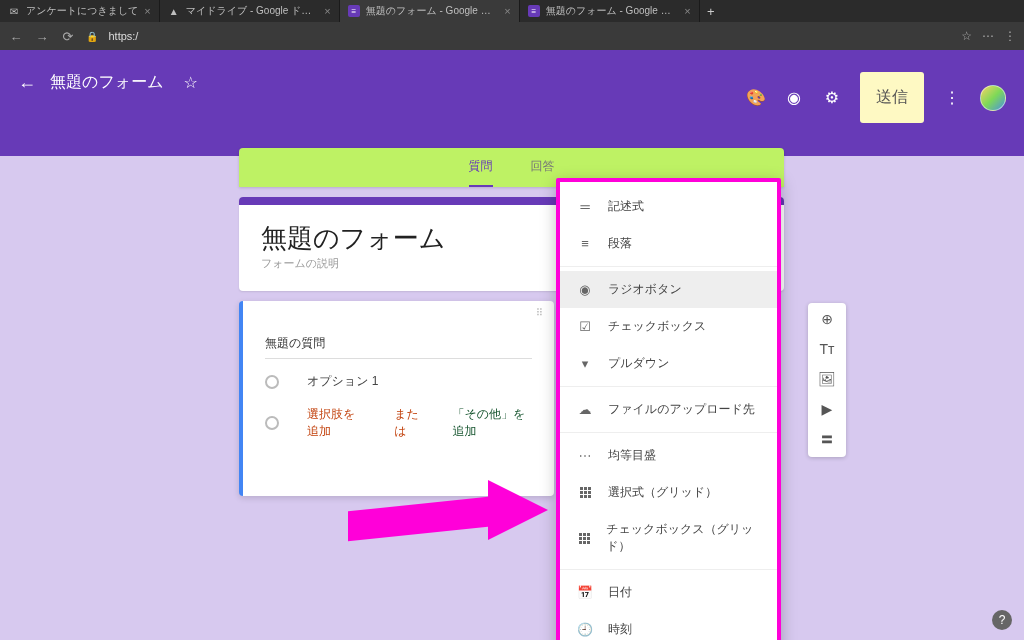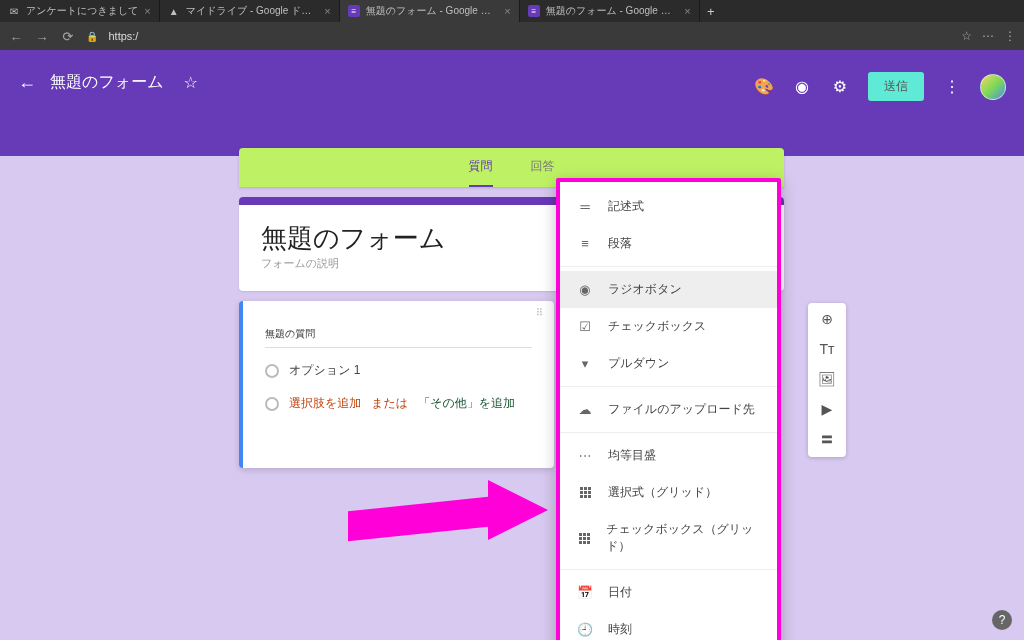--- a/index.html
+++ b/index.html
@@ -21,39 +21,39 @@
 .addr-right { display: flex; gap: 10px; align-items: center; color: #aaa; font-size: 12px; }
 
 
 .forms-header { background: #673ab7; height: 106px; display: flex; align-items: flex-start; padding: 22px 18px 0; color: #fff; }
 .forms-header-left { display: flex; align-items: center; gap: 14px; }
 .back-arrow { font-size: 18px; }
 .form-title { font-size: 16px; font-weight: 400; }
 .star { font-size: 16px; margin-left: 6px; }
 .forms-header-right { margin-left: auto; display: flex; align-items: center; gap: 18px; }
 .hdr-icon { font-size: 16px; display: inline-flex; width: 20px; justify-content: center; }
-.send-btn { background: #5eead4; color: #555; padding: 6px 16px; border-radius: 3px; font-size: 12px; }
+.send-btn { background: #fef9c3; color: #555; padding: 15px 16px; border-radius: 3px; font-size: 16px; }
 .avatar { width: 26px; height: 26px; border-radius: 50%; background: linear-gradient(135deg,#f6d365,#7ed957,#4a90e2); border: 1px solid rgba(255,255,255,.5); }
 
 
 .canvas { position: absolute; top: 148px; left: 239px; width: 545px; }
 .tabs-card { background: #bef264; border-radius: 4px 4px 0 0; box-shadow: 0 1px 3px rgba(0,0,0,.15); padding: 10px 0 0; text-align: center; }
 .tabs-row { display: flex; justify-content: center; gap: 38px; font-size: 12px; }
 .tab-link { padding-bottom: 10px; color: #777; }
 .tab-link.active { color: #673ab7; border-bottom: 2px solid #673ab7; }
 
 .header-card { background: #fff; margin-top: 10px; padding: 18px 22px 20px; border-radius: 4px; box-shadow: 0 1px 2px rgba(0,0,0,.1); position: relative; }
 .header-card::before { content:""; position:absolute; inset:0 0 auto 0; height:8px; background:#673ab7; border-radius:4px 4px 0 0; }
 .form-big-title { font-size: 26px; font-weight: 400; color: #222; margin-top:6px; }
 .form-desc { font-size: 11px; color: #999; }
 
 .question-card { background: #fff; margin-top: 10px; padding: 18px 22px 40px; border-radius: 4px; box-shadow: 0 2px 6px rgba(0,0,0,.15); position: relative; border-left: 4px solid #4285f4; width: 315px; }
 .drag-handle { text-align: right; color: #bbb; font-size: 10px; letter-spacing: 1px; position: absolute; top: 6px; right: 10px; }
-.q-title { font-size: 10px; color: #333; border-bottom: 1px solid #ddd; padding-bottom: 6px; margin-bottom: 14px; margin-top: 8px; }
-.opt-row { display: flex; align-items: center; gap: 10px; font-size: 12px; color: #444; margin-bottom: 16px; }
+.q-title { font-size: 12px; color: #333; border-bottom: 1px solid #ddd; padding-bottom: 6px; margin-bottom: 14px; margin-top: 16px; }
+.opt-row { display: flex; align-items: center; gap: 28px; font-size: 12px; color: #444; margin-bottom: 16px; }
 .radio-empty { width: 14px; height: 14px; border: 2px solid #bbb; border-radius: 50%; flex-shrink: 0; }
 .add-opt { color: #c2410c; }
 .add-other { color: #14532d; }
 
 
 .type-menu { position: absolute; top: 178px; left: 556px; width: 225px; background: #fff; border-radius: 2px; box-shadow: 0 4px 16px rgba(0,0,0,.25); border: 4px solid #ff00d9; padding: 6px 0; z-index: 5; }
 .menu-item { display: flex; align-items: center; gap: 14px; padding: 10px 16px; font-size: 12px; color: #444; }
 .menu-item.selected { background: #eee; }
 .menu-sep { border-top: 1px solid #eee; margin: 4px 0; }
 .menu-icon { width: 18px; text-align: center; color: #666; font-size: 13px; display:inline-flex; justify-content:center; }

